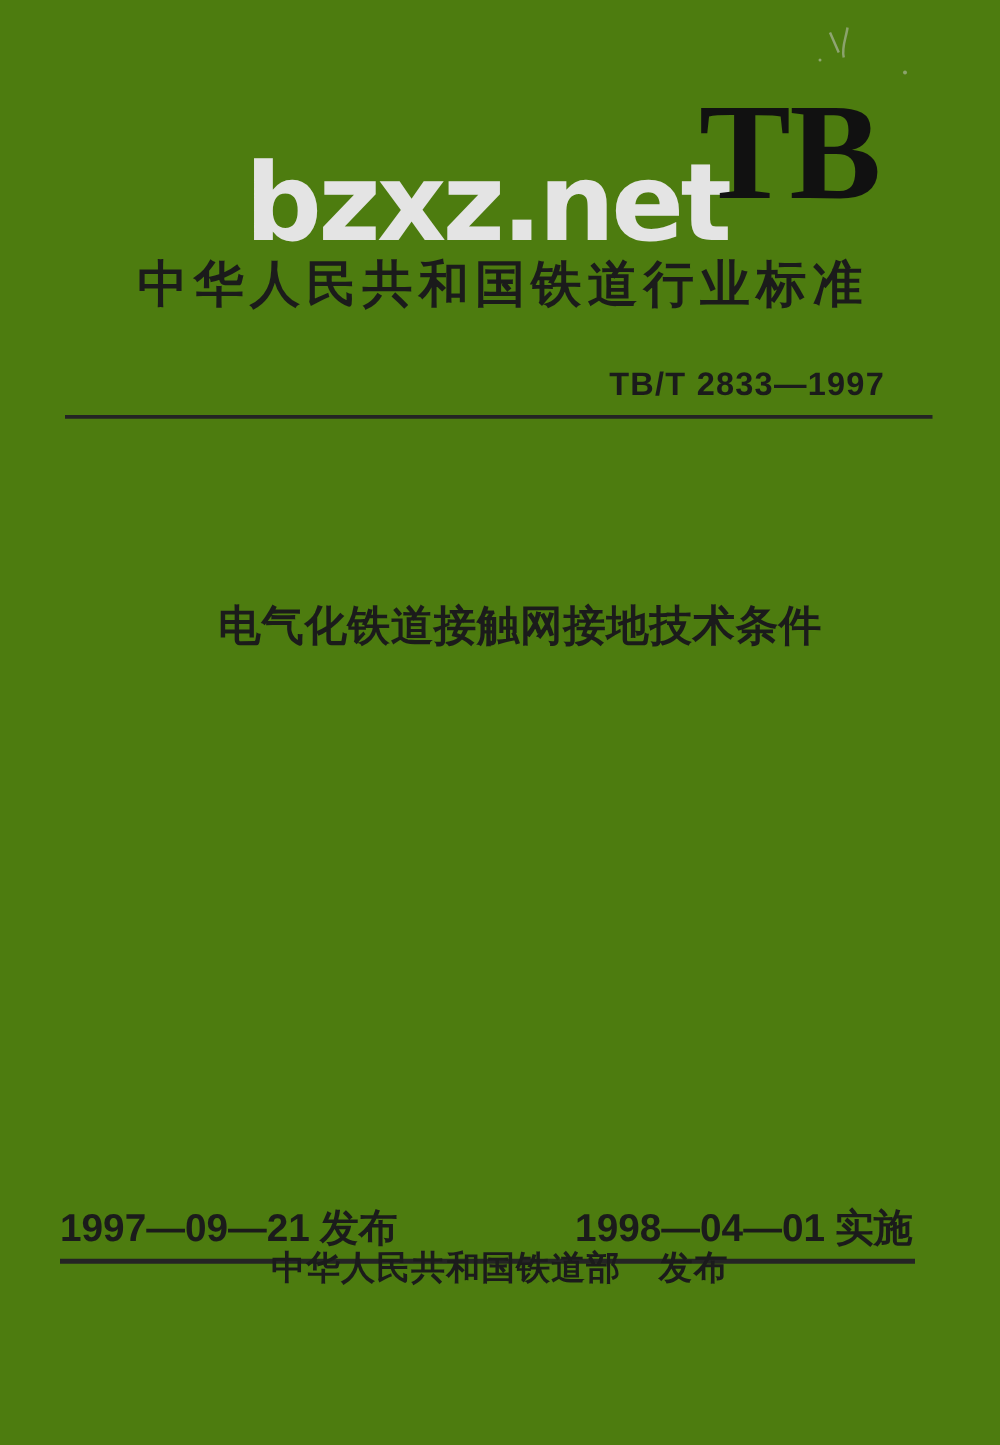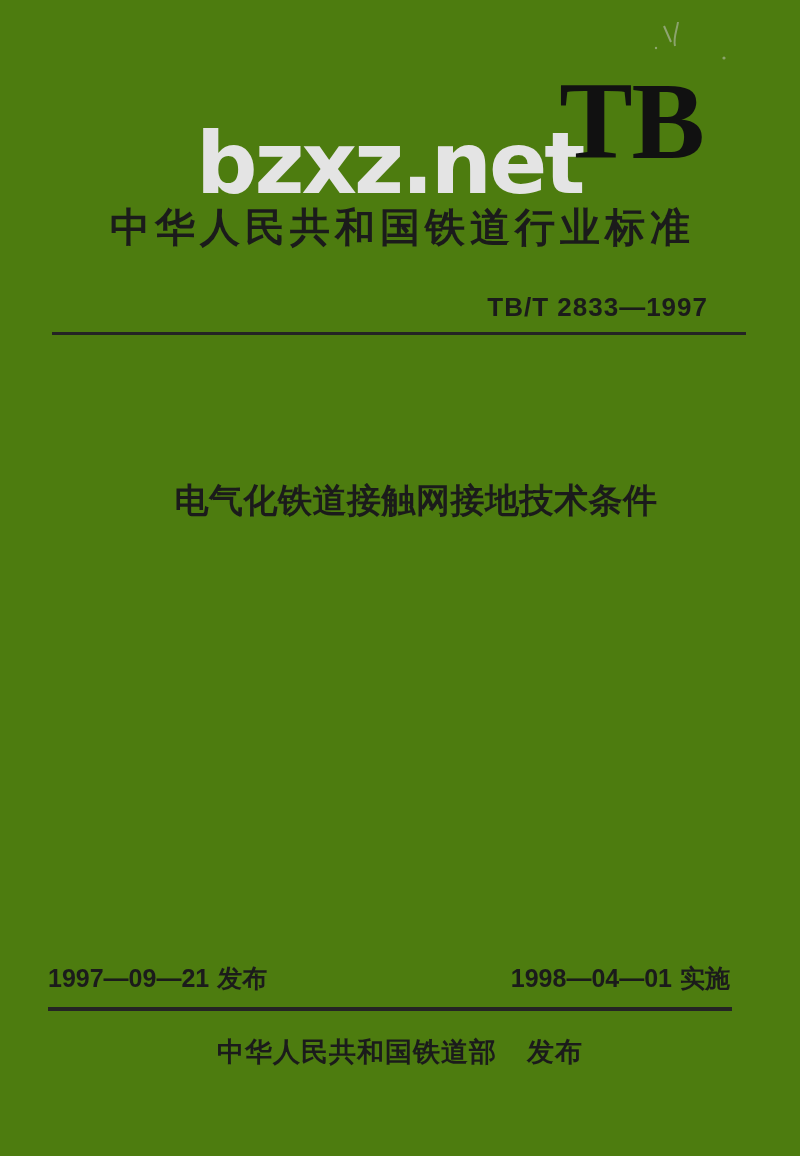--- a/index.html
+++ b/index.html
@@ -93,37 +93,37 @@
     z-index: 2;
   }
   .dates-row {
     position: absolute;
     top: 962px;
     left: 48px;
     right: 70px;
     display: flex;
     justify-content: space-between;
     align-items: flex-end;
-    font-size: 25px;
+    font-size: 31px;
     font-weight: bold;
     color: #1b1b1b;
     z-index: 2;
   }
   .date-label {
     margin-left: 8px;
   }
   .rule-bottom {
     top: 1007px;
     left: 48px;
     width: 684px;
     height: 4px;
   }
   .publisher {
     position: absolute;
-    top: 1034px;
+    top: 996px;
     left: 0;
     width: 100%;
     text-align: center;
     font-size: 27px;
     font-weight: bold;
     letter-spacing: 1px;
     color: #1b1b1b;
     z-index: 2;
   }
   .publisher-action {

